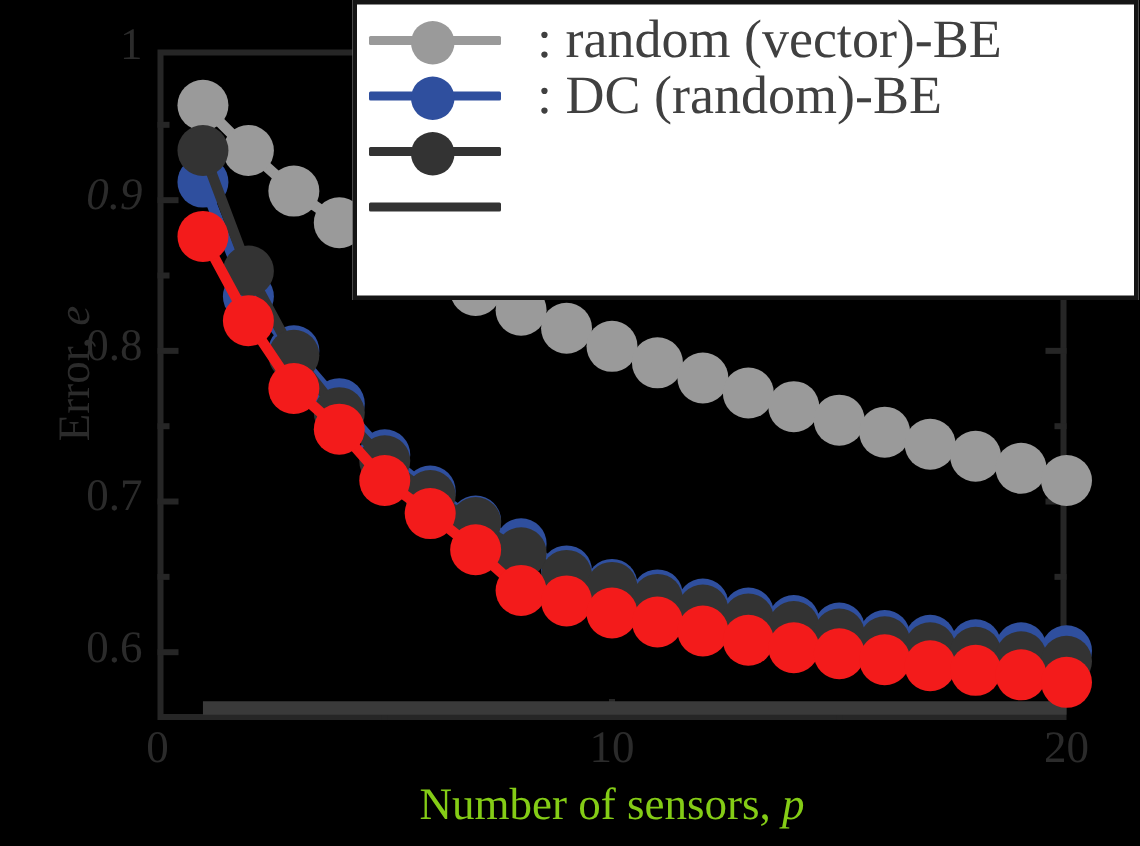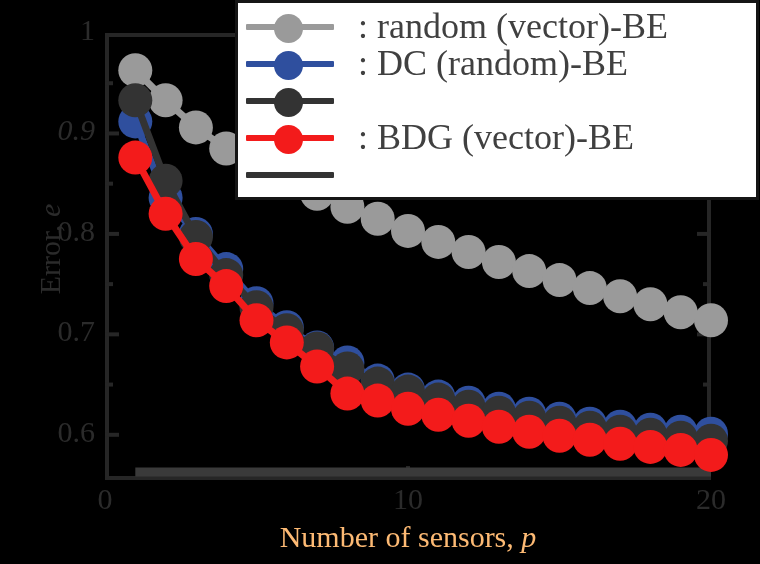--- a/index.html
+++ b/index.html
@@ -22,21 +22,21 @@
   .xtick{text-align:center;}
 
   
   #ylabel{
     position:absolute;left:-60px;top:232px;width:220px;text-align:center;
     color:#2b2b2b;font-size:30px;transform:rotate(-90deg);white-space:nowrap;
     font-family:"Liberation Serif",serif;
   }
   #xlabel{
     position:absolute;left:105px;top:520px;width:606px;text-align:center;
-    color:#fdba74;font-size:30px;white-space:nowrap;
+    color:#84cc16;font-size:30px;white-space:nowrap;
     font-family:"Liberation Serif",serif;
   }
   #ylabel em,#xlabel em{font-style:italic;}
 
   
   #legend{
     position:absolute;left:235px;top:0px;width:524px;height:200px;
     background:#fff;border:3px solid #151515;box-sizing:border-box;
     padding:4px 8px 4px 6px;
   }
@@ -213,24 +213,17 @@
         <div class="legtext">: DC (random)-BE</div>
       </div>
       <div class="legrow">
         <div class="legsample">
           <div class="legline" style="background: rgb(51, 51, 51);"></div>
           <div class="legdot" style="background: rgb(51, 51, 51);"></div>
         </div>
       </div>
       <div class="legrow">
         <div class="legsample">
-          <div class="legline" style="background: rgb(243, 27, 27);"></div>
-          <div class="legdot" style="background: rgb(243, 27, 27);"></div>
-        </div>
-        <div class="legtext">: BDG (vector)-BE</div>
-      </div>
-      <div class="legrow">
-        <div class="legsample">
           <div class="legline" style="background: rgb(51, 51, 51);"></div>
         </div>
       </div>
     </div>
 </div>
 
 </body></html>

